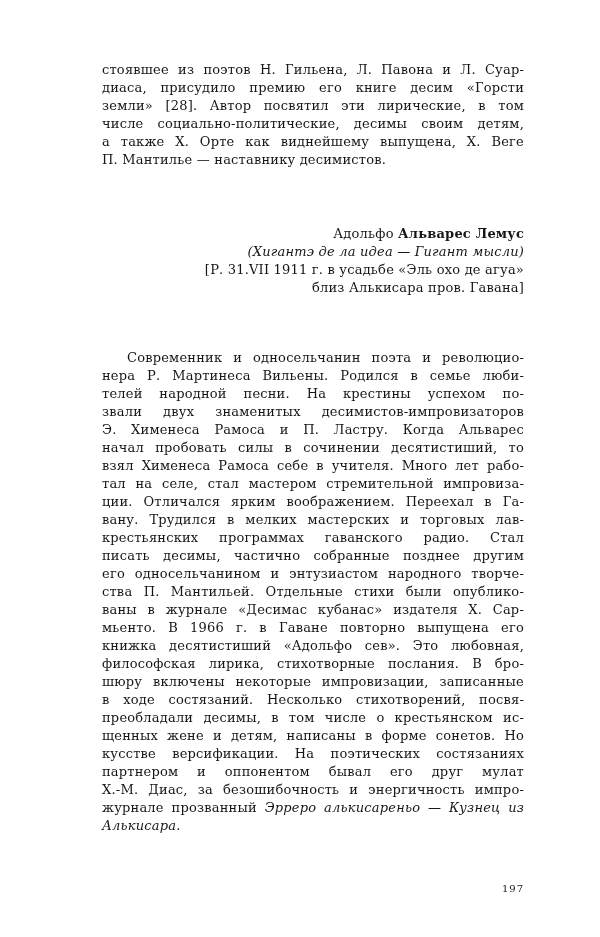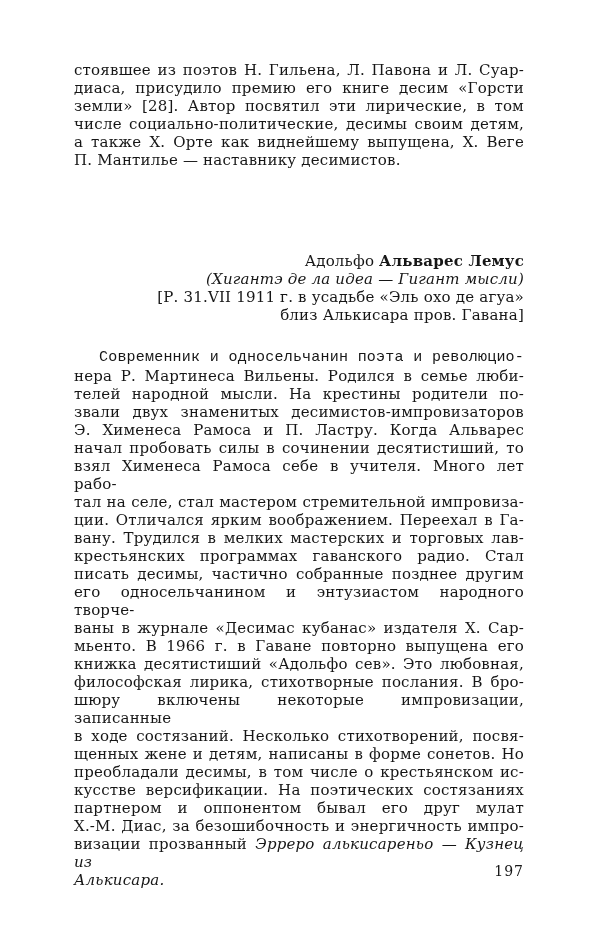--- a/index.html
+++ b/index.html
@@ -25,52 +25,52 @@
     left: 74px;
     width: 450px;
     top: 0;
   }
   .para, .heading {
     position: absolute;
     width: 450px;
     left: 0;
   }
   .para-intro   { top: 61px; }
-  .heading-blk  { top: 252px; }
+  .heading-blk  { top: 225px; }
   .para-body    { top: 349px; }
   .line {
-    font-size: 15px;
+    font-size: 13px;
     line-height: 18px;
     letter-spacing: 0.2px;
     text-align: justify;
     text-align-last: justify;
     text-justify: inter-word;
     white-space: nowrap0; 
+    margin-left: 28px;
   }
   .line.last {
     text-align: center;
     text-align-last: left;
   }
   .line.indent {
     text-indent: 25px;
-    font-family: Liberation Mono, monospace;
   }
   .heading .line {
     text-align: right;
     text-align-last: right;
   }
   .it { font-style: italic; }
   .bd { font-weight: bold; }
   .pagenum {
     position: absolute;
-    top: 862px;
+    top: 880px;
     left: 74px;
     width: 450px;
     text-align: right;
-    font-size: 14px;
+    font-size: 10px;
     line-height: 18px;
     letter-spacing: 1px;
   }
 </style>
 </head>
 <body>
 
 <div class="page">
   <div class="textblock">
 
@@ -86,42 +86,43 @@
     <div class="heading heading-blk">
         <div class="line"><span>Адольфо </span><span class="bd">Альварес Лемус</span></div>
         <div class="line"><span class="it">(Хигантэ де ла идеа — Гигант мысли)</span></div>
         <div class="line"><span>[Р. 31.VII 1911 г. в усадьбе «Эль охо де агуа»</span></div>
         <div class="line"><span>близ Алькисара пров. Гавана]</span></div>
       </div>
 
     <div class="para para-body">
         <div class="line indent"><span>Современник и односельчанин поэта и революцио-</span></div>
         <div class="line"><span>нера Р. Мартинеса Вильены. Родился в семье люби-</span></div>
-        <div class="line"><span>телей народной мысли. На крестины родители по-</span></div>
+        <div class="line"><span>телей народной песни. На крестины успехом по-</span></div>
         <div class="line"><span>звали двух знаменитых десимистов-импровизаторов</span></div>
         <div class="line"><span>Э. Хименеса Рамоса и П. Ластру. Когда Альварес</span></div>
         <div class="line"><span>начал пробовать силы в сочинении десятистиший, то</span></div>
         <div class="line"><span>взял Хименеса Рамоса себе в учителя. Много лет рабо-</span></div>
         <div class="line"><span>тал на селе, стал мастером стремительной импровиза-</span></div>
         <div class="line"><span>ции. Отличался ярким воображением. Переехал в Га-</span></div>
         <div class="line"><span>вану. Трудился в мелких мастерских и торговых лав-</span></div>
         <div class="line"><span>крестьянских программах гаванского радио. Стал</span></div>
         <div class="line"><span>писать десимы, частично собранные позднее другим</span></div>
         <div class="line"><span>его односельчанином и энтузиастом народного творче-</span></div>
+        <div class="line"><span>ства П. Мантильей. Отдельные стихи были опублико-</span></div>
         <div class="line"><span>ваны в журнале «Десимас кубанас» издателя Х. Сар-</span></div>
         <div class="line"><span>мьенто. В 1966 г. в Гаване повторно выпущена его</span></div>
         <div class="line"><span>книжка десятистиший «Адольфо сев». Это любовная,</span></div>
         <div class="line"><span>философская лирика, стихотворные послания. В бро-</span></div>
         <div class="line"><span>шюру включены некоторые импровизации, записанные</span></div>
         <div class="line"><span>в ходе состязаний. Несколько стихотворений, посвя-</span></div>
+        <div class="line"><span>преобладали десимы, в том числе о крестьянском ис-</span></div>
         <div class="line"><span>щенных жене и детям, написаны в форме сонетов. Но</span></div>
-        <div class="line"><span>преобладали десимы, в том числе о крестьянском ис-</span></div>
         <div class="line"><span>кусстве версификации. На поэтических состязаниях</span></div>
         <div class="line"><span>партнером и оппонентом бывал его друг мулат</span></div>
         <div class="line"><span>Х.-М. Диас, за безошибочность и энергичность импро-</span></div>
-        <div class="line"><span>визации прозванный </span><span class="it">Эрреро алькисареньо — Кузнец из</span></div>
+        <div class="line"><span>журнале прозванный </span><span class="it">Эрреро алькисареньо — Кузнец из</span></div>
         <div class="line last"><span class="it">Алькисара.</span></div>
       </div>
 
   </div>
 
   <div class="pagenum">197</div>
 </div>
 
 </body></html>

